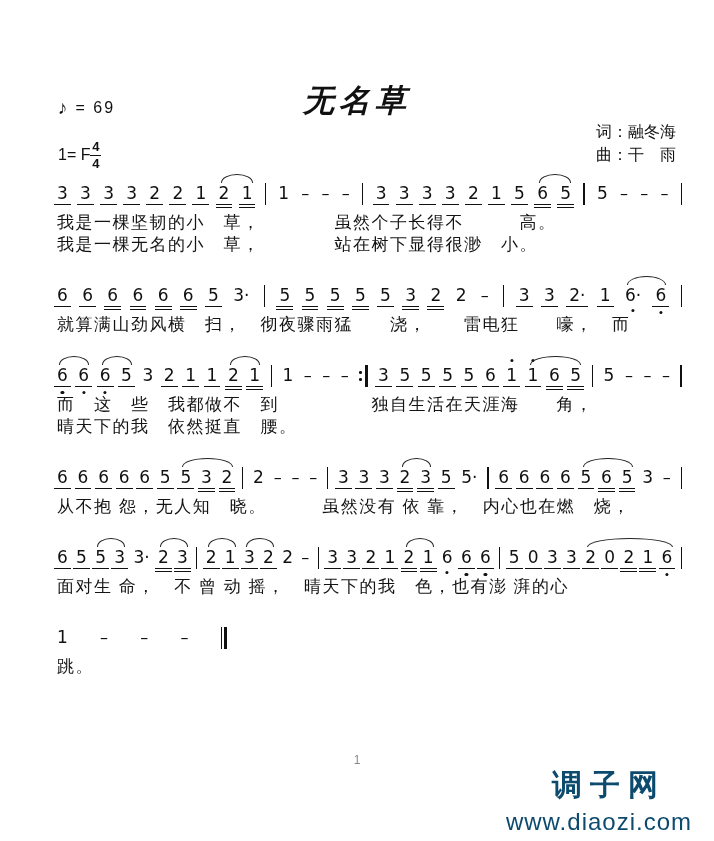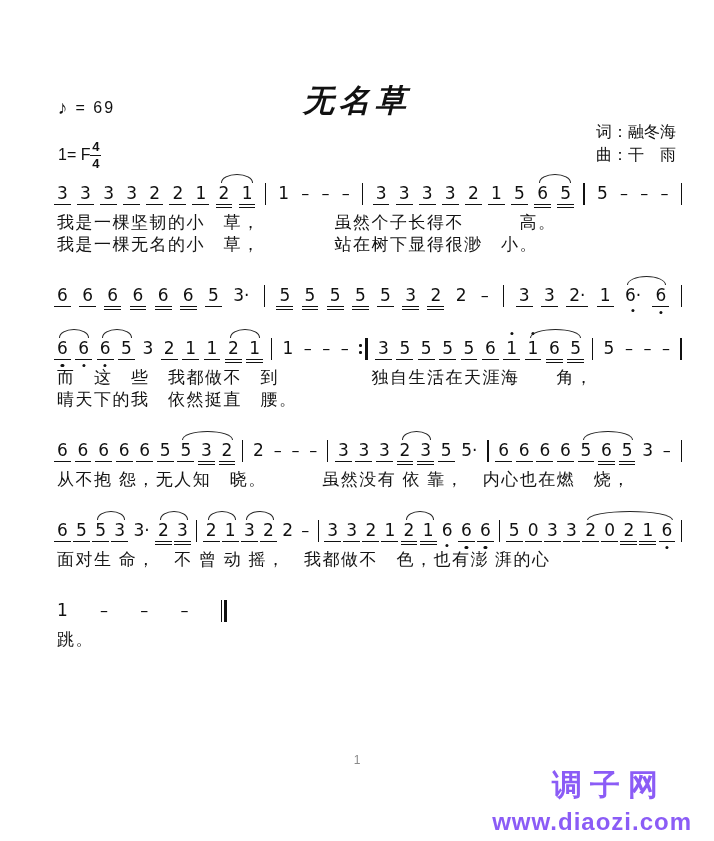--- a/index.html
+++ b/index.html
@@ -65,23 +65,23 @@
     border:1.3px solid #222;border-bottom:none;
     border-radius:50% 50% 0 0 / 100% 100% 0 0;
   }
   .lyr{
     font-size:17px;line-height:22px;letter-spacing:1.5px;
     white-space:pre;color:#141414;
   }
   
   .pageno{position:absolute;top:753px;left:0;width:100%;text-align:center;
     font-size:12px;color:#8a8a8a;}
-  .sitebox{position:absolute;right:22px;top:765px;text-align:right;color:#8b5cf6;}
+  .sitebox{position:absolute;right:22px;top:765px;text-align:right;color:#0c4a6e;}
   .sitename{font-size:30px;font-weight:bold;letter-spacing:8px;margin-right:26px;}
-  .siteurl{font-size:24px;font-weight:bold;letter-spacing:1px;margin-top:2px;}
+  .siteurl{font-size:24px;font-weight:normal;letter-spacing:1px;margin-top:2px;}
 </style>
 </head>
 <body>
 
 <div class="page">
 
   <div class="title">无名草</div>
 
   <div class="tempo">
     <span class="glyph">♪</span>
@@ -164,20 +164,21 @@
           <span class="bar"></span>
           <span class="note"><span class="d">3</span><i class="u u1"></i></span>
           <span class="note"><span class="d">3</span><i class="u u1"></i></span>
           <span class="note"><span class="d">2·</span><i class="u u1"></i></span>
           <span class="note"><span class="d">1</span><i class="u u1"></i></span>
           <span class="note"><span class="d">6·</span><i class="od lo0"></i></span>
           <span class="note"><span class="d">6</span><i class="u u1"></i><i class="od lo1"></i></span>
           <span class="bar"></span>
           <div class="slur" style="left: 570.4px; width: 36.95px;"></div>
         </div>
+        <div class="lyr">就算满山劲风横　扫，　彻夜骤雨猛　　浇，　　雷电狂　　嚎，　而</div>
       </div>
       <div class="system">
         <div class="notes">
           <span class="note"><span class="d">6</span><i class="u u1"></i><i class="od lo1"></i></span>
           <span class="note"><span class="d">6</span><i class="u u1"></i><i class="od lo1"></i></span>
           <span class="note"><span class="d">6</span><i class="u u1"></i><i class="od lo1"></i></span>
           <span class="note"><span class="d">5</span><i class="u u1"></i></span>
           <span class="note"><span class="d">3</span></span>
           <span class="note"><span class="d">2</span><i class="u u1"></i></span>
           <span class="note"><span class="d">1</span><i class="u u1"></i></span>
@@ -298,21 +299,21 @@
           <span class="note"><span class="d">1</span><i class="u u1"></i><i class="u u2"></i></span>
           <span class="note"><span class="d">6</span><i class="u u1"></i><i class="od lo1"></i></span>
           <span class="bar"></span>
           <div class="slur" style="left: 39.65px; width: 26.7px;"></div>
           <div class="slur" style="left: 102.65px; width: 26.7px;"></div>
           <div class="slur" style="left: 150.65px; width: 26.7px;"></div>
           <div class="slur" style="left: 188.65px; width: 26.7px;"></div>
           <div class="slur" style="left: 348.65px; width: 26.7px;"></div>
           <div class="slur" style="left: 529.65px; width: 84.7px;"></div>
         </div>
-        <div class="lyr">面对生 命，　不 曾 动 摇，　我都做不　色，也有澎 湃的心</div>
+        <div class="lyr">面对生 命，　不 曾 动 摇，　晴天下的我　色，也有澎 湃的心</div>
       </div>
       <div class="system">
         <div class="notes">
           <span class="note"><span class="d">1</span></span>
           <span class="note dash"><span class="d">–</span></span>
           <span class="note dash"><span class="d">–</span></span>
           <span class="note dash"><span class="d">–</span></span>
           <span class="barE">
             <i class="thin"></i>
             <i class="thick"></i>

